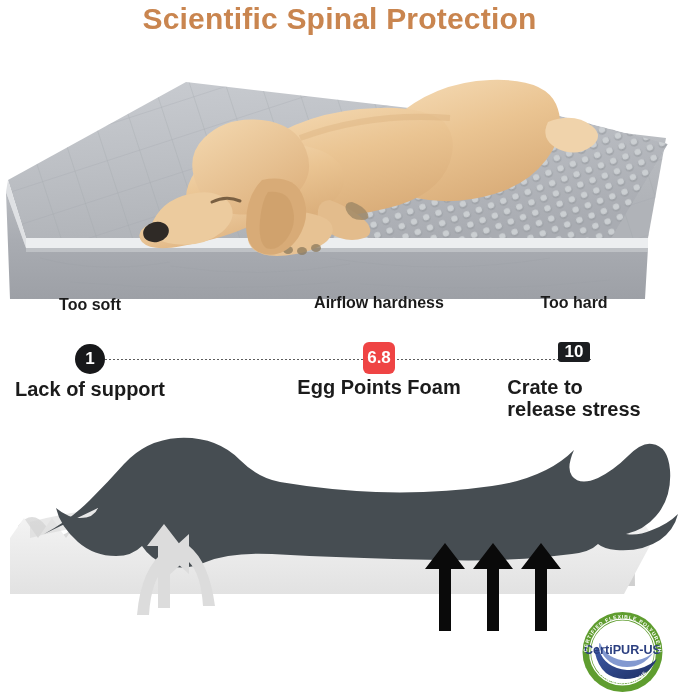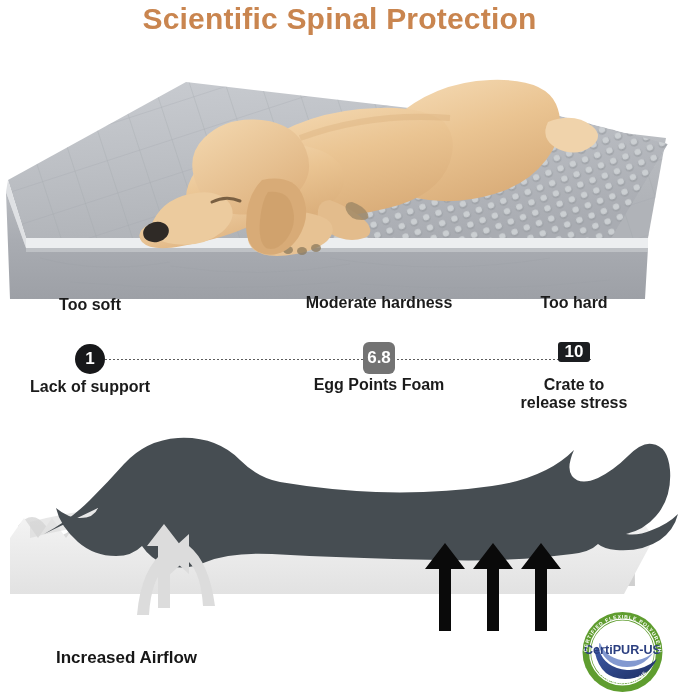--- a/index.html
+++ b/index.html
@@ -34,29 +34,29 @@
   }
   .marker{position:absolute;}
   .marker .cap{
     position:absolute;left:50%;transform:translateX(-50%);
     bottom:30px;white-space:nowrap;
     font-size:16px;font-weight:bold;color:#1b1b1b;text-align:center;
   }
   .marker .sub{
     position:absolute;left:50%;transform:translateX(-50%);
     top:34px;white-space:nowrap;
-    font-size:16px;font-weight:bold;color:#1b1b1b;text-align:center;line-height:1.12;
+    font-size:20px;font-weight:bold;color:#1b1b1b;line-height:1.12;
   }
   .badge{
     position:absolute;left:50%;top:0;transform:translateX(-50%);
     display:flex;align-items:center;justify-content:center;
     color:#ffffff;font-weight:bold;
   }
   .badge.circle{width:30px;height:30px;border-radius:50%;background:#17181a;font-size:17px;}
-  .badge.sq-orange{width:32px;height:32px;border-radius:6px;background:#737373;font-size:17px;}
+  .badge.sq-orange{width:32px;height:32px;border-radius:6px;background:#ef4444;font-size:17px;}
   .badge.sq-dark{width:32px;height:20px;border-radius:3px;background:#1b1d20;font-size:17px;}
 
   
   .m-soft{left:90px;top:32px;width:0;}
   .m-mod {left:379px;top:30px;width:0;}
   .m-hard{left:574px;top:30px;width:0;}
 
   
   .diagram{position:absolute;left:0;top:426px;width:679px;height:205px;}
   .diagram svg{display:block;}
@@ -184,21 +184,21 @@
   <div class="scale">
     <div class="dotline"></div>
 
     <div class="marker m-soft">
       <div class="cap">Too soft</div>
       <div class="badge circle">1</div>
       <div class="sub">Lack of support</div>
     </div>
 
     <div class="marker m-mod">
-      <div class="cap">Moderate hardness</div>
+      <div class="cap">Airflow hardness</div>
       <div class="badge sq-orange">6.8</div>
       <div class="sub">Egg Points Foam</div>
     </div>
 
     <div class="marker m-hard">
       <div class="cap">Too hard</div>
       <div class="badge sq-dark">10</div>
       <div class="sub">
         <span>Crate to</span><br>
         <span>release stress</span>
@@ -284,21 +284,20 @@
       </g>
 
       <g fill="#0a0a0a">
         <path d="M439 205 l0 -62 l-14 0 l20 -26 l20 26 l-14 0 l0 62 Z"></path>
         <path d="M487 205 l0 -62 l-14 0 l20 -26 l20 26 l-14 0 l0 62 Z"></path>
         <path d="M535 205 l0 -62 l-14 0 l20 -26 l20 26 l-14 0 l0 62 Z"></path>
       </g>
     </svg>
   </div>
 
-  <div class="cap-air">Increased Airflow</div>
 
   <div class="certi">
     <svg width="96" height="86" viewBox="0 0 96 86" xmlns="http://www.w3.org/2000/svg">
       <defs>
         <path id="ringTop" d="M10 45 a35.5 35.5 0 0 1 71 0" fill="none"></path>
         <path id="ringBot" d="M15 45 a30.5 30.5 0 0 0 61 0" fill="none"></path>
         <linearGradient id="swoosh" x1="0" y1="0" x2="1" y2="1">
           <stop offset="0" stop-color="#3d5aa8"></stop>
           <stop offset="1" stop-color="#1e2f63"></stop>
         </linearGradient>

